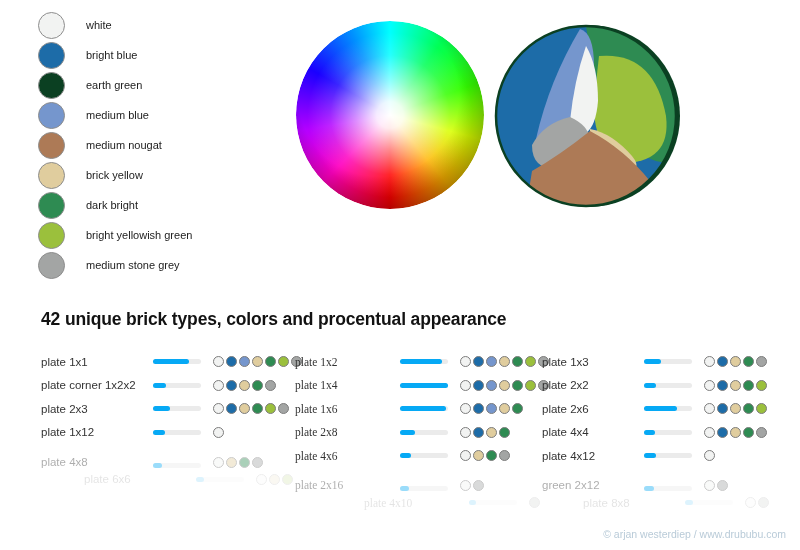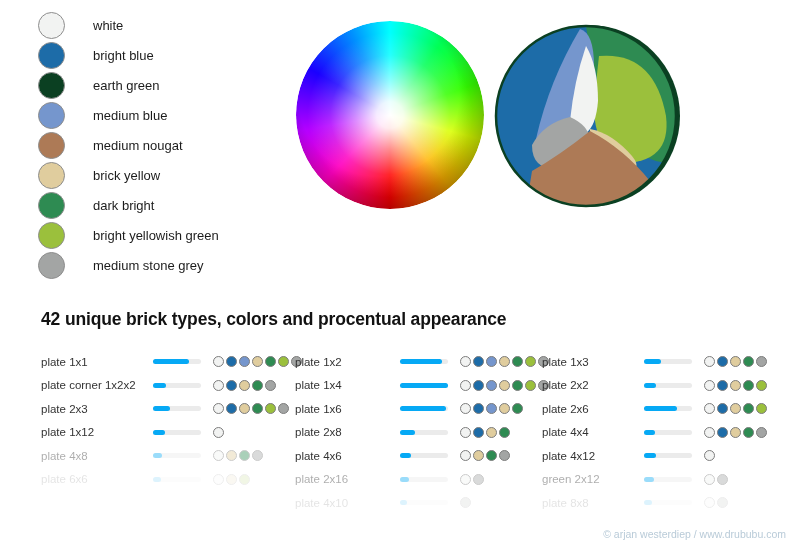--- a/index.html
+++ b/index.html
@@ -29,22 +29,22 @@
   }
   .legend-swatch {
     width: 27px;
     height: 27px;
     border-radius: 50%;
     border: 1px solid #8d8d8d;
     box-sizing: border-box;
     flex: 0 0 auto;
   }
   .legend-label {
-    margin-left: 28px;
-    font-size: 13px;
+    margin-left: 21px;
+    font-size: 11px;
     color: #1c1c1c;
     white-space: nowrap;
   }
 
   
   #sphere-wheel {
     position: absolute;
     left: 296px;
     top: 21px;
     width: 188px;
@@ -111,21 +111,21 @@
     position: absolute;
     left: 41px;
     top: 350px;
     width: 730px;
     display: flex;
   }
   .brick-col {
     flex: 0 0 auto;
   }
   .brick-col.c0 { width: 254px; }
-  .brick-col.c1 { width: 247px; }
+  .brick-col.c1 { width: 247px; font-family: Liberation Serif, serif; }
   .brick-col.c2 { width: 229px; }
 
   .brick-row {
     display: flex;
     align-items: center;
     height: 23.5px;
   }
   .brick-name {
     font-size: 11.5px;
     color: #333333;
@@ -161,22 +161,22 @@
   .dot {
     width: 11px;
     height: 11px;
     border-radius: 50%;
     border: 1px solid #7d7d7d;
     box-sizing: border-box;
     margin-right: 2px;
   }
 
   
-  .fade1 { opacity: 0.40; }
-  .fade2 { opacity: 0.13; }
+  .fade1 { opacity: 0.40; align-items: flex-end; }
+  .fade2 { opacity: 0.13; justify-content: flex-end; }
 
   
   #copyright {
     position: absolute;
     right: 14px;
     bottom: 10px;
     font-size: 10.5px;
     color: #b9cbd8;
     white-space: nowrap;
   }

